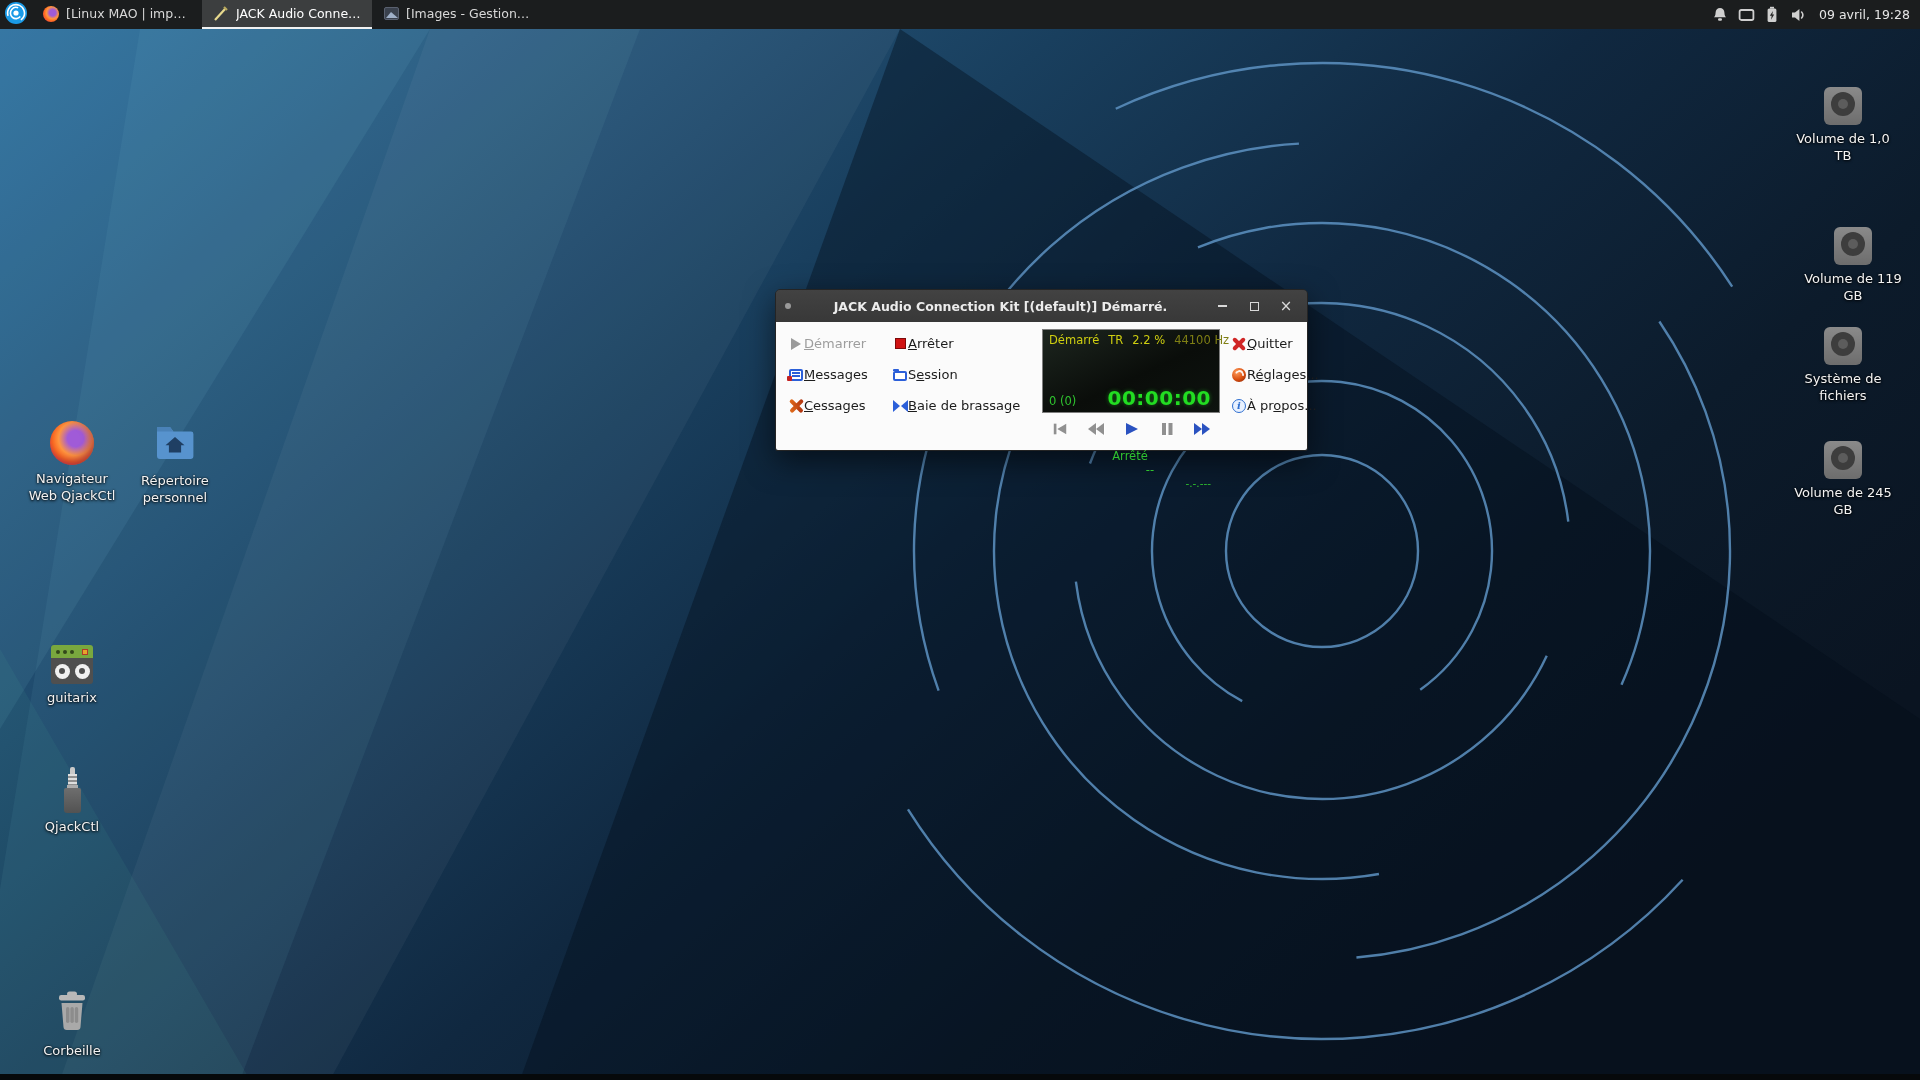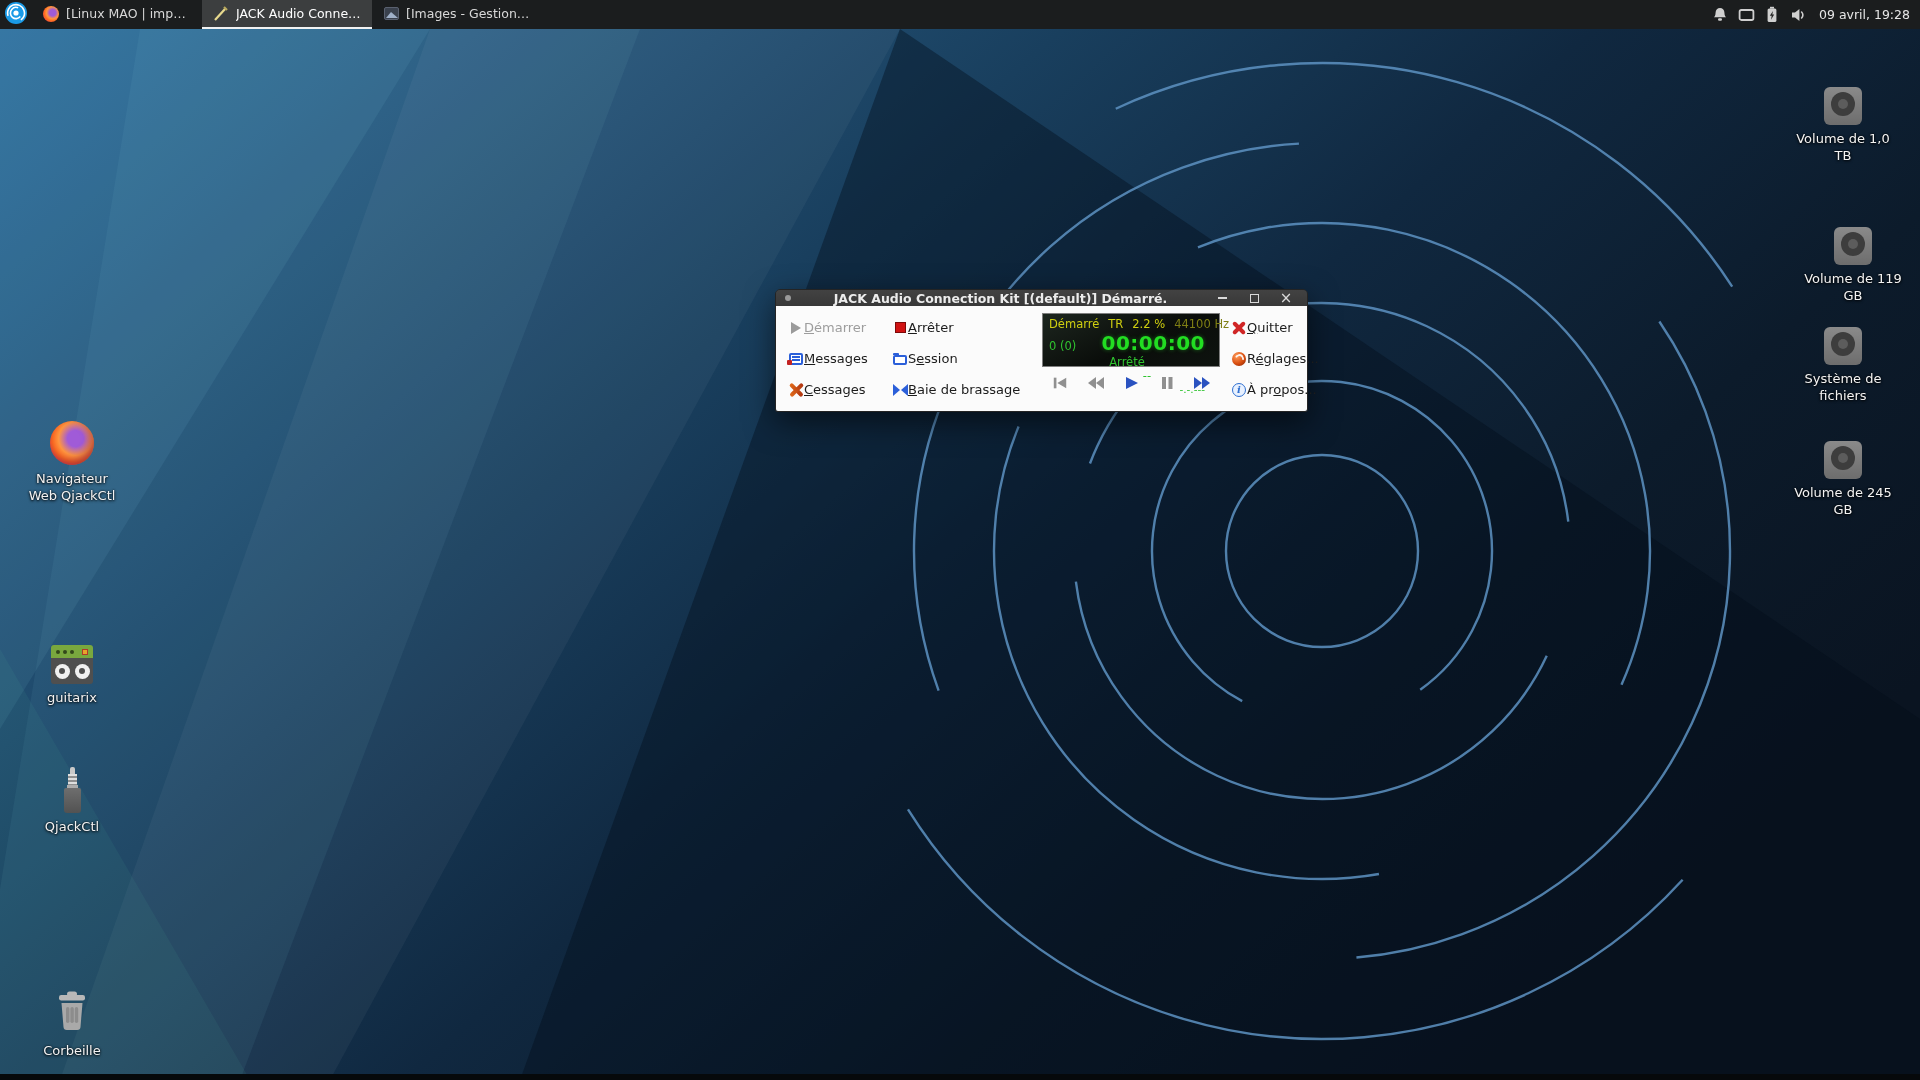--- a/index.html
+++ b/index.html
@@ -55,21 +55,21 @@
   .plug-tip   { position:absolute; left:18.5px; top:0; width:5px; height:7px; background:#c9c9c9; border-radius:2px 2px 0 0; }
   .plug-rings { position:absolute; left:16.5px; top:7px; width:9px; height:11px;
                 background:repeating-linear-gradient(180deg,#dedede 0 2px,#8f8f8f 2px 4px); }
   .plug-collar{ position:absolute; left:15.5px; top:18px; width:11px; height:3px; background:#adadad; }
   .plug-body  { position:absolute; left:12.5px; top:21px; width:17px; height:25px;
                 background:linear-gradient(180deg,#6e6e6e,#525252); border-radius:2px 2px 3px 3px; }
 
   
   .win { position:absolute; left:775px; top:289px; width:533px; border:1px solid #242424;
          border-radius:5px 5px 2px 2px; box-shadow:0 10px 30px rgba(0,0,0,.55); z-index:40; }
-  .titlebar { height:16px; background:linear-gradient(180deg,#424242,#383838); border-radius:4px 4px 0 0;
+  .titlebar { height:32px; background:linear-gradient(180deg,#424242,#383838); border-radius:4px 4px 0 0;
               display:flex; align-items:center; padding:0 9px; gap:8px; cursor:default; }
   .win-dot { width:6px; height:6px; border-radius:50%; background:#9a9a9a; flex:none; }
   .win-title { flex:1; text-align:center; color:#ececec; font-size:12.5px; font-weight:bold;
                white-space:nowrap; overflow:hidden; }
   .winctl { width:24px; height:20px; display:flex; align-items:center; justify-content:center; color:#d9d9d9; cursor:pointer; }
   .ctl-min { width:9px; height:2px; background:#d9d9d9; }
   .ctl-max { width:9px; height:9px; border:1.5px solid #d9d9d9; }
   .ctl-close { font-size:15px; line-height:1; }
 
   .win-body { background:#fbfbfb; display:flex; padding:6px 8px 6px 10px; border-radius:0 0 2px 2px; }
@@ -110,22 +110,22 @@
       background:radial-gradient(circle at 35% 30%, #ff9d5c, #d94f10 55%, #7e1d00); position:relative; }
   .icon-settings::after { content:""; position:absolute; inset:2.5px; border:2px solid rgba(255,255,255,.9);
       border-radius:50%; border-left-color:transparent; border-bottom-color:transparent; transform:rotate(-25deg); }
   .icon-info { width:14px; height:14px; border-radius:50%; border:1.5px solid #2f6fd0; background:#e8f1ff;
       color:#2f6fd0; display:flex; align-items:center; justify-content:center;
       font:italic bold 10px "DejaVu Serif", serif; }
   .icon-info::after { content:"i"; }
 
   
   .col-mid { width:178px; display:flex; flex-direction:column; margin-top:1px; }
-  .lcd { height:54px; border:1px solid #7e7e7e; background:linear-gradient(155deg,#1d261f,#0a0d0a 55%,#0e130f);
-         padding:3px 14px 4px 6px; display:flex; flex-direction:column; justify-content:space-between; }
+  .lcd { height:84px; border:1px solid #7e7e7e; background:linear-gradient(155deg,#1d261f,#0a0d0a 55%,#0e130f);
+         padding:3px 8px 4px 6px; display:flex; flex-direction:column; justify-content:space-between;gap:39px; }
   .lcd-r1 { display:flex; align-items:center; gap:9px; font-size:11.5px; color:#cfcf10; white-space:nowrap; }
   .lcd-rate { margin-left:auto; color:#7f7f14; }
   .lcd-r2 { display:flex; align-items:baseline; }
   .lcd-xruns { font-size:11.5px; color:#2fc32f; }
   .lcd-time { margin-left:auto; font-size:20px; font-weight:bold; color:#22dd22; letter-spacing:.5px;
               text-shadow:0 0 4px rgba(40,220,40,.45); }
   .lcd-r3 { display:flex; align-items:center; font-size:11.5px; color:#2fc32f; white-space:nowrap;flex-direction:column; }
   .lcd-bbt { margin-left:40px; }
   .lcd-bpm { margin-left:auto; font-size:10.5px; }
   .transport { height:31px; display:flex; align-items:center; justify-content:space-between; padding:0 5px; }
@@ -231,20 +231,30 @@
       <circle cx="1322" cy="522" r="328" stroke-dasharray="700 260 780 321" transform="rotate(80 1322 522)"></circle>
       <circle cx="1322" cy="522" r="408" stroke-dasharray="760 420 850 533" transform="rotate(160 1322 522)"></circle>
       <circle cx="1322" cy="522" r="488" stroke-dasharray="700 640 900 826" transform="rotate(245 1322 522)"></circle>
     </g>
     <rect y="1045" width="1920" height="6" fill="#05080a" opacity="0.95"></rect>
   </svg>
 
   <div class="dicon" style="left:20px; top:392px;">
     <span class="ff-big"></span>
     <span class="dlabel">Navigateur Web QjackCtl</span>
+  </div>
+  <div class="dicon" style="left:123px; top:392px;">
+    <span>
+      <svg width="44" height="42" viewBox="0 0 44 42">
+        <path d="M4 6 h13 l3.4 4.6 H38 a2.4 2.4 0 0 1 2.4 2.4 V35 a3 3 0 0 1 -3 3 H7 a3 3 0 0 1 -3 -3 Z" fill="#5793ce"></path>
+        <path d="M4 6 h13 l3.4 4.6 H4 Z" fill="#4a82b8"></path>
+        <path d="M22 16 l9.5 8.2 h-3.4 v7.2 H15.9 v-7.2 h-3.4 Z" fill="#1f3f63"></path>
+      </svg>
+    </span>
+    <span class="dlabel">Répertoire personnel</span>
   </div>
   <div class="dicon" style="left:20px; top:616px;">
     <span class="gx">
       <span class="gx-top" style="display:flex;">
           <span class="gx-dot"></span>
           <span class="gx-dot"></span>
           <span class="gx-dot"></span>
           <span class="gx-sq"></span>
         </span>
       <span class="gx-bot" style="display:flex;">

